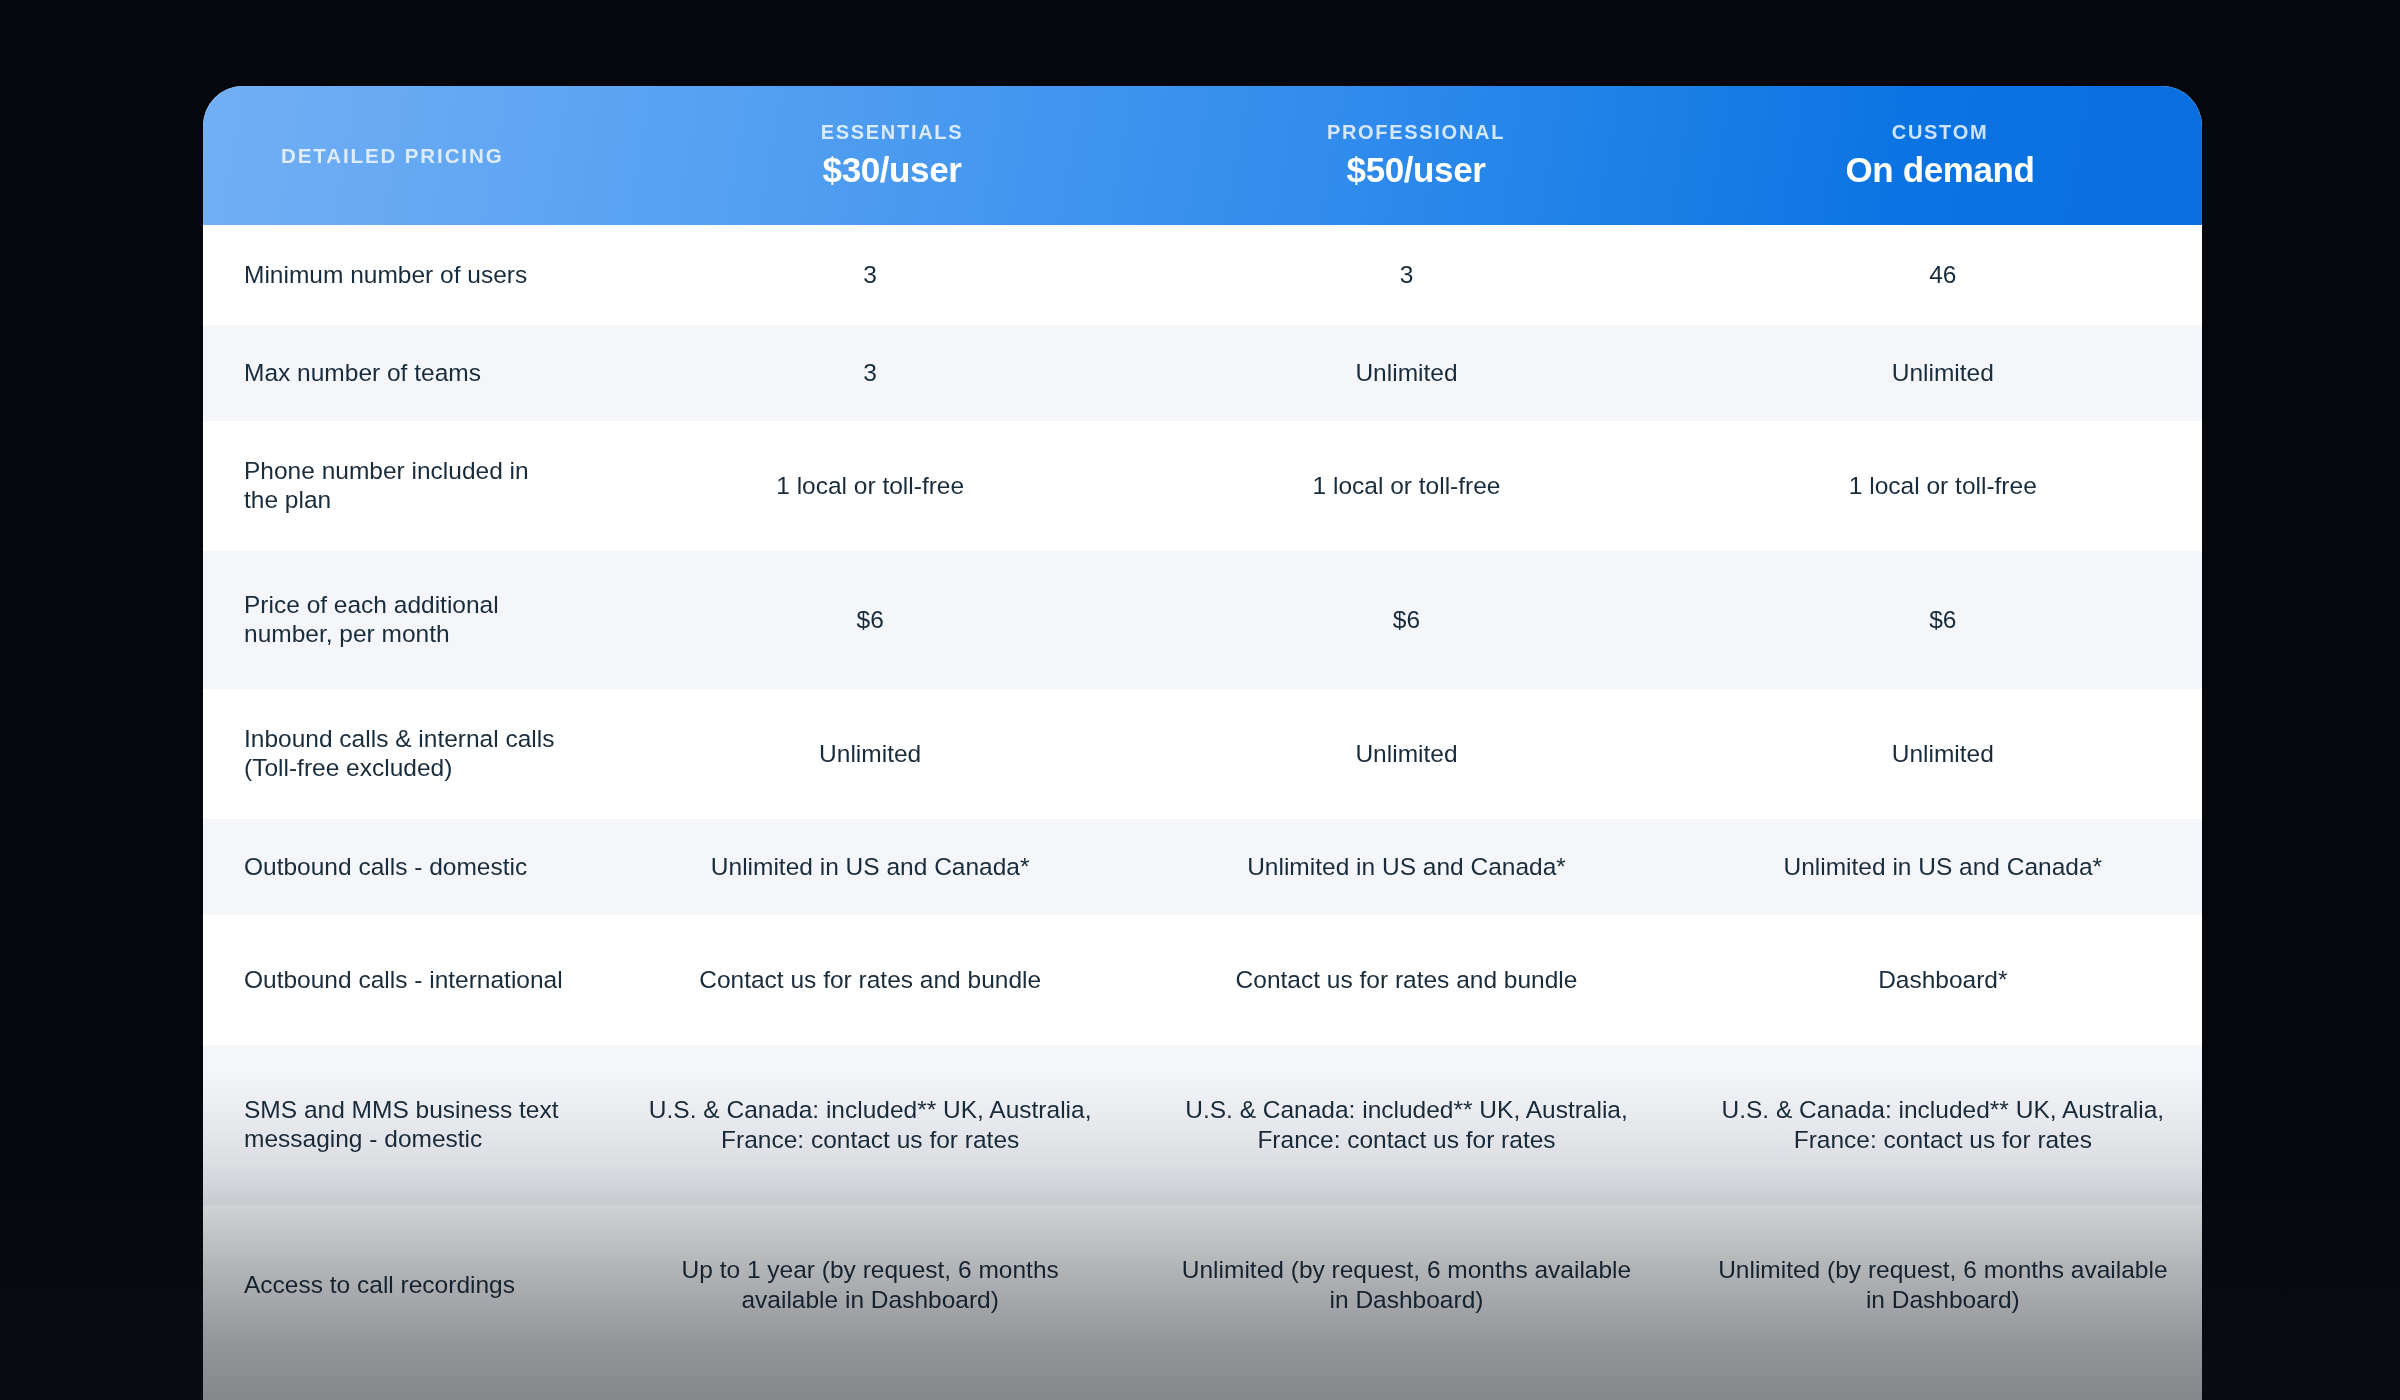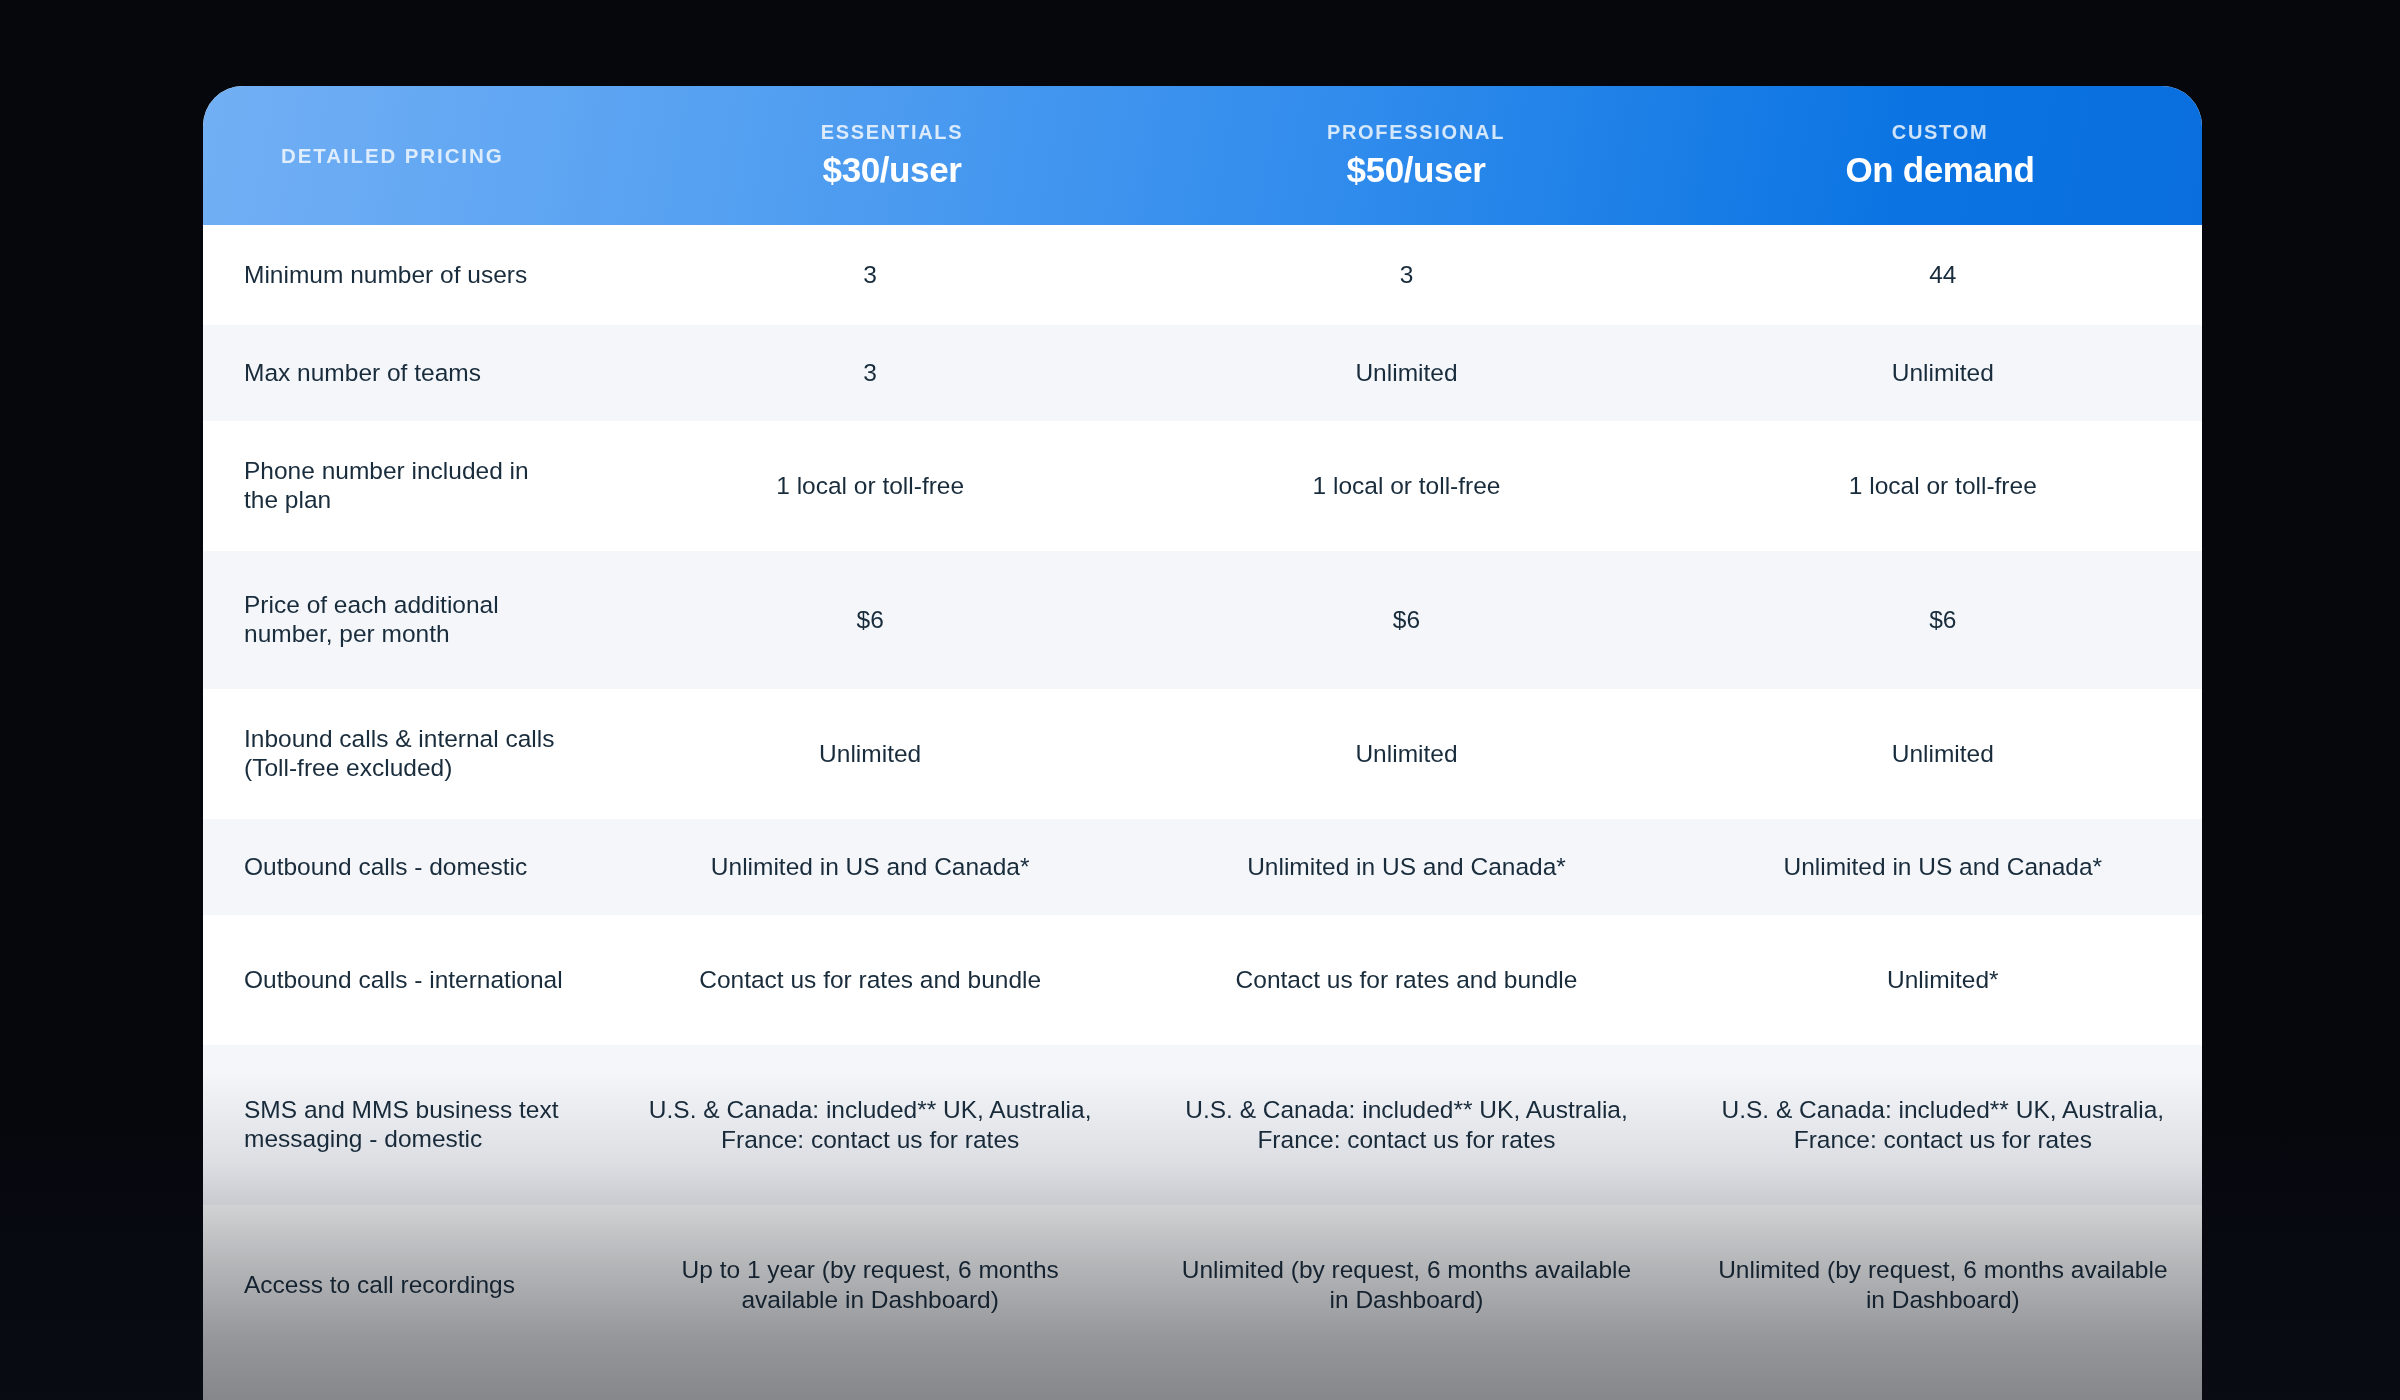--- a/index.html
+++ b/index.html
@@ -165,21 +165,21 @@
         <span class="th-plan-price">On demand</span>
       </div>
     </div>
 
     <div class="table-body">
 
       <div class="trow h-100">
         <div class="cell-feature">Minimum number of users</div>
         <div class="cell-value">3</div>
         <div class="cell-value">3</div>
-        <div class="cell-value">44</div>
+        <div class="cell-value">46</div>
       </div>
 
       <div class="trow alt h-96">
         <div class="cell-feature">Max number of teams</div>
         <div class="cell-value">3</div>
         <div class="cell-value">Unlimited</div>
         <div class="cell-value">Unlimited</div>
       </div>
 
       <div class="trow h-130">
@@ -207,21 +207,21 @@
         <div class="cell-feature">Outbound calls - domestic</div>
         <div class="cell-value">Unlimited in US and Canada*</div>
         <div class="cell-value">Unlimited in US and Canada*</div>
         <div class="cell-value">Unlimited in US and Canada*</div>
       </div>
 
       <div class="trow h-130">
         <div class="cell-feature">Outbound calls - international</div>
         <div class="cell-value">Contact us for rates and bundle</div>
         <div class="cell-value">Contact us for rates and bundle</div>
-        <div class="cell-value">Unlimited*</div>
+        <div class="cell-value">Dashboard*</div>
       </div>
 
       <div class="trow alt h-160">
         <div class="cell-feature">SMS and MMS business text messaging - domestic</div>
         <div class="cell-value">U.S. &amp; Canada: included** UK, Australia, France: contact us for rates</div>
         <div class="cell-value">U.S. &amp; Canada: included** UK, Australia, France: contact us for rates</div>
         <div class="cell-value">U.S. &amp; Canada: included** UK, Australia, France: contact us for rates</div>
       </div>
 
       <div class="trow h-160">

